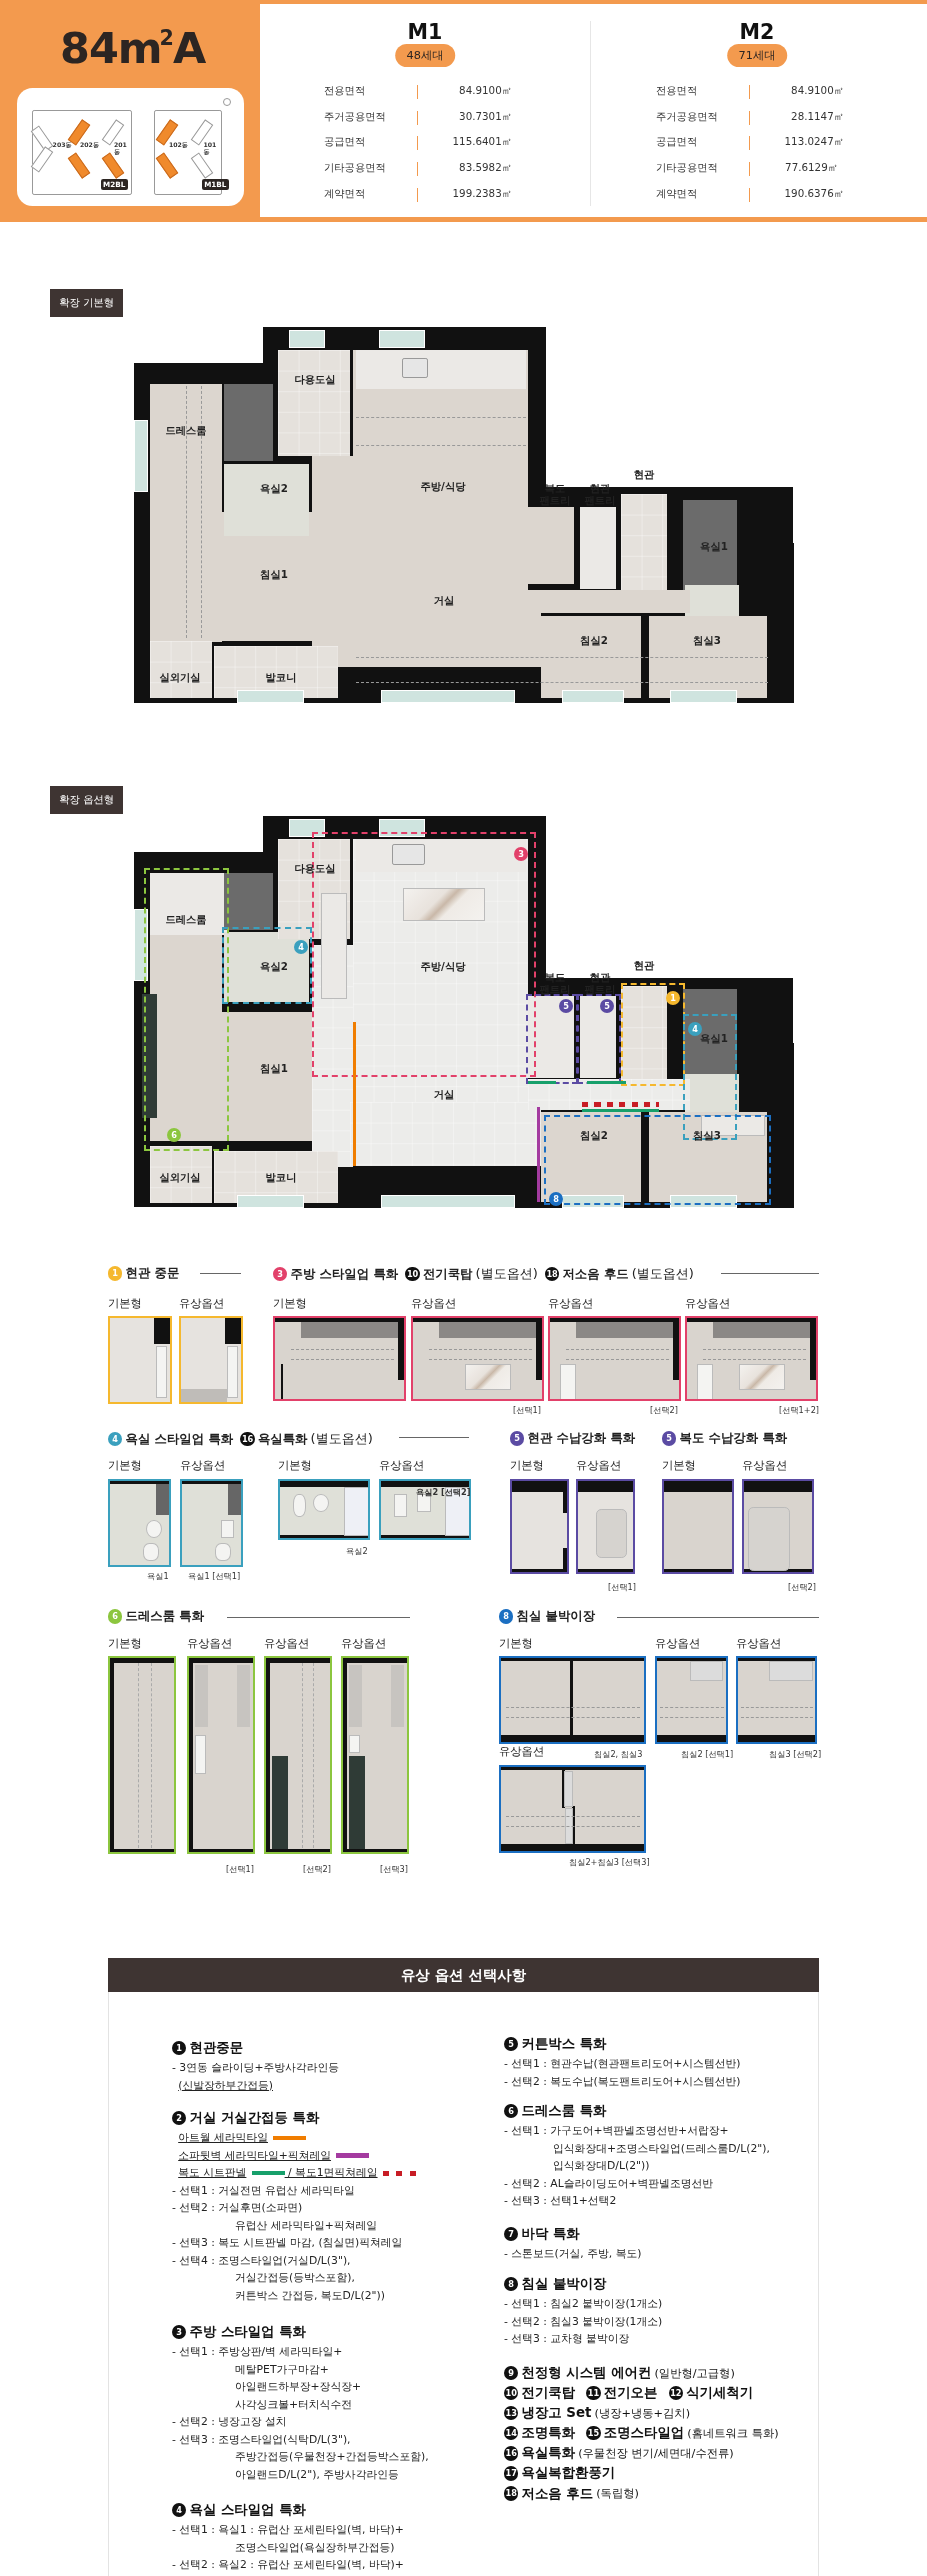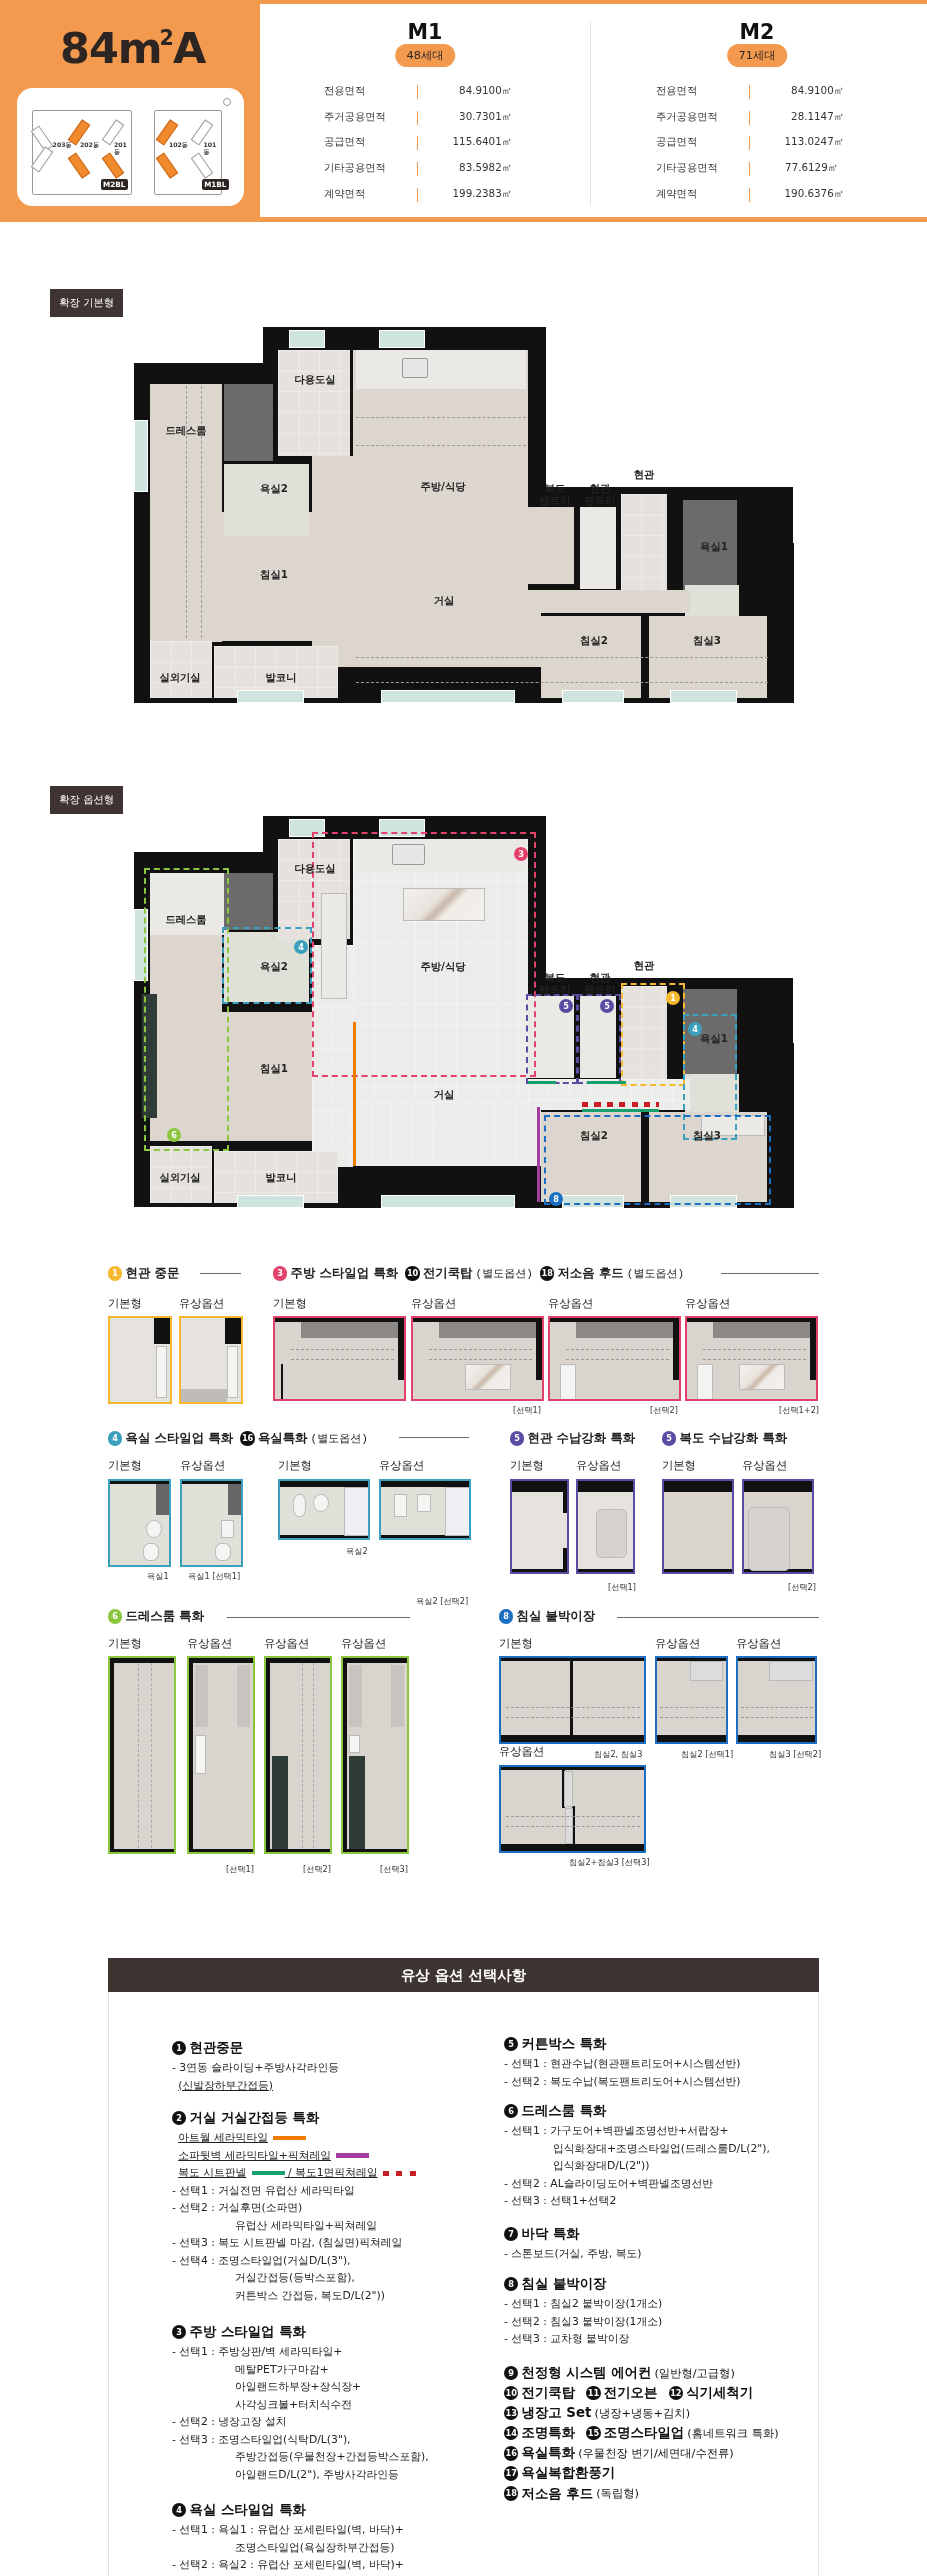--- a/index.html
+++ b/index.html
@@ -44,21 +44,21 @@
   .dash-h { position: absolute; height: 0; border-top: 1px dashed #999; }
   .dash-v { position: absolute; width: 0; border-left: 1px dashed #999; }
   .outl { position: absolute; border: 2.1px dashed; }
   .marker { position: absolute; width: 14.4px; height: 14.4px; border-radius: 50%; color: #fff; font-size: 8.2px; font-weight: bold; text-align: center; line-height: 14.4px; }
   .line-solid { position: absolute; }
   .island { position: absolute; background: linear-gradient(135deg, #f4f2ef 0%, #e8e2dc 40%, #c9b8a8 50%, #efebe6 60%, #f4f2ef 100%); border: 0.5px solid #bbb; }
   .sink { position: absolute; background: #e6e6e6; border: 1px solid #999; border-radius: 2.1px; }
 
   
   .opt-title { position: absolute; font-size: 12.4px; font-weight: bold; color: #222; white-space: nowrap; display: flex; align-items: center; gap: 3.1px; }
-  .opt-title .sub { font-weight: normal; font-size: 11px; font-family: Liberation Mono, monospace; }
+  .opt-title .sub { font-weight: normal; font-size: 13px; }
   .num { display: inline-block; width: 14.4px; height: 14.4px; border-radius: 50%; color: #fff; font-size: 8.2px; font-weight: bold; text-align: center; line-height: 14.4px; }
   .num.black { background: #111; }
   .hr { position: absolute; height: 1px; background: #666; }
   .thumb-lbl { position: absolute; font-size: 11.3px; color: #222; }
   .thumb { position: absolute; border: 2.6px solid; background: #d9d4ce; overflow: hidden; }
   .thumb .tw { position: absolute; background: #111; }
   .thumb .tl { position: absolute; background: #ebe8e4; }
   .thumb .tdark { position: absolute; background: #2f3b36; }
   .thumb .twhite { position: absolute; background: #f4f4f2; border: 0.5px solid #bbb; }
   .thumb .tdash { position: absolute; height: 0; border-top: 1px dashed #999; }
@@ -427,21 +427,21 @@
 <div class="thumb" style="left:379px;top:1479px;width:92px;height:61px;border-color:#3AA0BE;background:#dfe0d8;">
   <div class="tw" style="left:0;top:0;width:100%;height:6.2px;"></div>
     <div class="tw" style="left:0;bottom:0;width:100%;height:3.1px;"></div>
   <div class="twhite" style="left:64px;top:6.2px;width:25px;height:49px;background:#eef0f6;"></div>
   <div class="twhite" style="left:13px;top:13px;width:13px;height:23px;"></div>
     <div class="twhite" style="left:36px;top:13px;width:14.4px;height:18px;"></div>
 </div>
 <div class="caption" style="left:147px;top:1571px;">욕실1</div>
 <div class="caption" style="left:188px;top:1571px;">욕실1 [선택1]</div>
 <div class="caption" style="left:346px;top:1546px;">욕실2</div>
-<div class="caption" style="left:416px;top:1596px;">욕실2 [선택2]</div>
+<div class="caption" style="left:416px;top:1487px;font-weight:bold;">욕실2 [선택2]</div>
 
 <div class="opt-title" style="left:510px;top:1430px;">
   <span class="num" style="background:#5B4BA3;">5</span>
   <span>현관 수납강화 특화</span>
 </div>
 <div class="opt-title" style="left:662px;top:1430px;">
   <span class="num" style="background:#5B4BA3;">5</span>
   <span>복도 수납강화 특화</span>
 </div>
 <div class="thumb-lbl" style="left:510px;top:1458px;">기본형</div>

